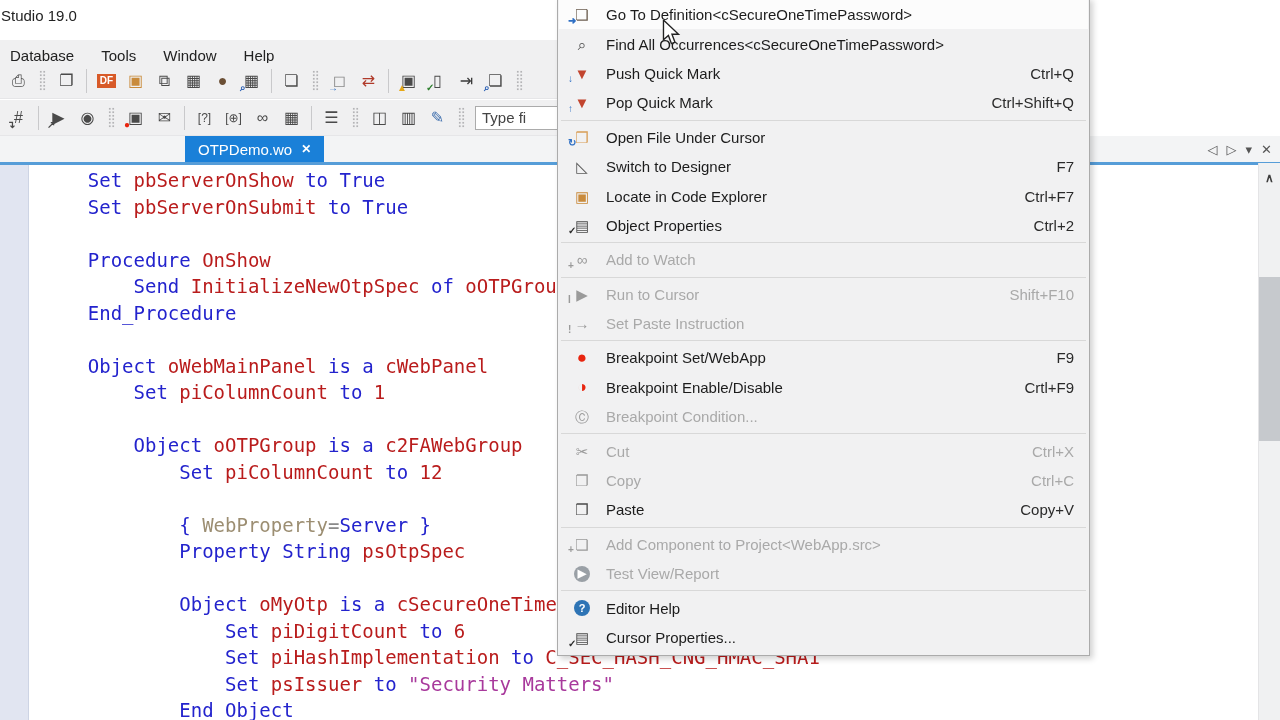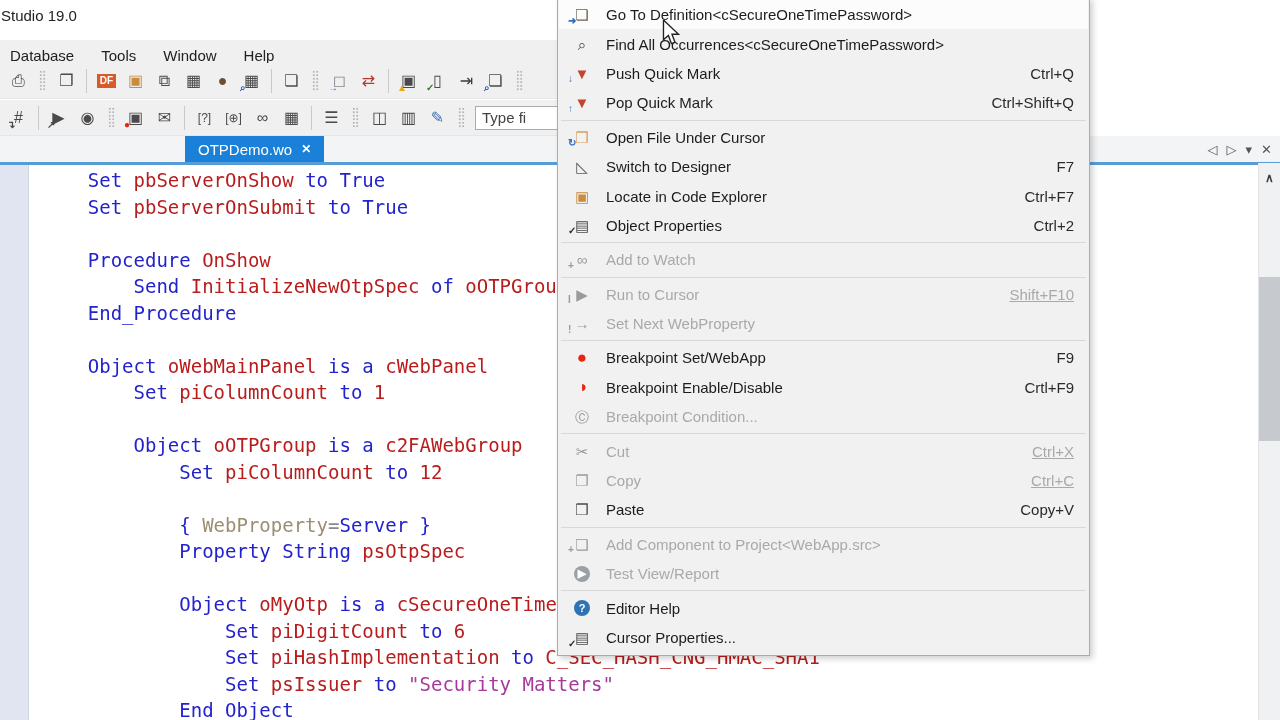--- a/index.html
+++ b/index.html
@@ -51,21 +51,21 @@
   .mi.hl{background:#fcfcfc;}
   .mi.disabled{color:#a9a9a9;}
   .mi .mi-icon{width:30px;height:22px;position:relative;display:inline-flex;align-items:center;justify-content:center;flex:0 0 auto;}
   .mi .mi-icon .g{font-size:15px;line-height:1;}
   .mi .mi-icon .g.rd{width:16px;height:16px;border-radius:50%;display:flex;align-items:center;justify-content:center;
                      font-size:11px;font-weight:bold;}
   .mi .mi-icon .g2{position:absolute;left:1px;bottom:0;font-size:10px;font-weight:bold;line-height:1;}
   .mi .mi-label{margin-left:9px;white-space:nowrap;}
   .mi .mi-detail{white-space:nowrap;}
   .mi .mi-shortcut{margin-left:auto;white-space:nowrap;color:#2a2a2a;}
-  .mi.disabled .mi-shortcut{color:#a9a9a9;text-decoration:underline;}
+  .mi.disabled .mi-shortcut{color:#a9a9a9;}
   .msep{height:1px;background:#d8d8d8;margin:2px 2px;}
   
   .mcursor{position:absolute;left:660px;top:20px;z-index:100;}
 </style>
 </head>
 <body>
 
 <div class="titlebar">
   <span class="title">Studio 19.0</span>
 </div>
@@ -288,21 +288,21 @@
         <span class="g2" style="color: rgb(154, 154, 154);">I</span>
       </span>
       <span class="mi-label">Run to Cursor</span>
       <span class="mi-shortcut">Shift+F10</span>
     </div>
     <div class="mi disabled">
       <span class="mi-icon">
         <span class="g" style="color: rgb(154, 154, 154);">→</span>
         <span class="g2" style="color: rgb(154, 154, 154);">!</span>
       </span>
-      <span class="mi-label">Set Next WebProperty</span>
+      <span class="mi-label">Set Paste Instruction</span>
     </div>
     <div class="msep"></div>
     <div class="mi">
       <span class="mi-icon">
         <span class="g" style="color: rgb(232, 37, 15); font-size: 17px;">●</span>
       </span>
       <span class="mi-label">Breakpoint Set/WebApp</span>
       <span class="mi-shortcut">F9</span>
     </div>
     <div class="mi">

